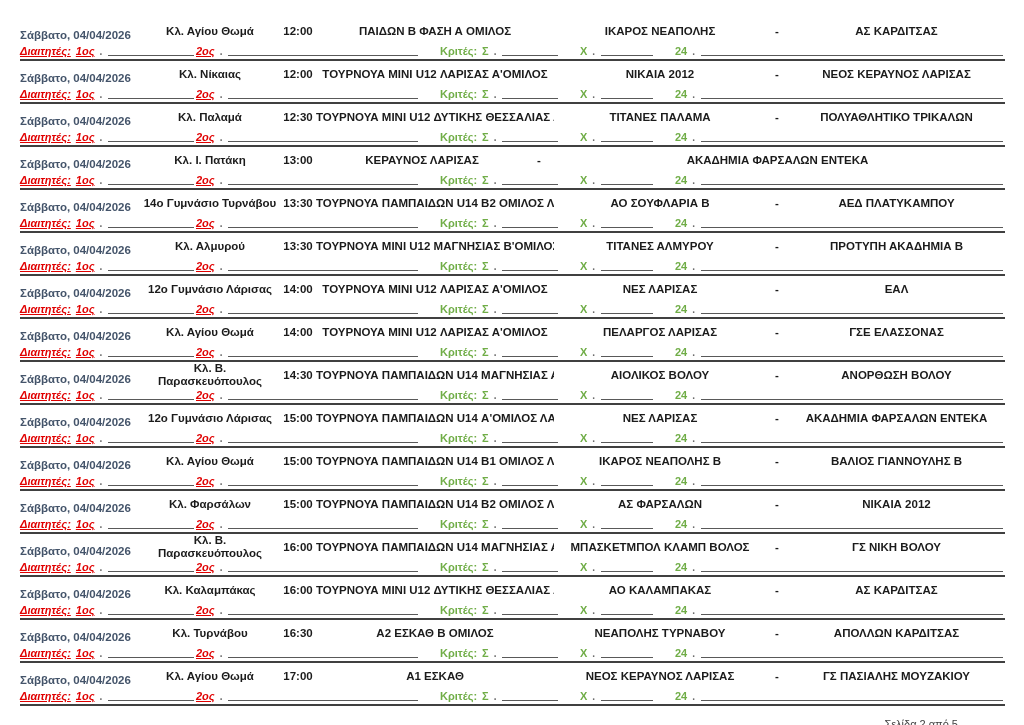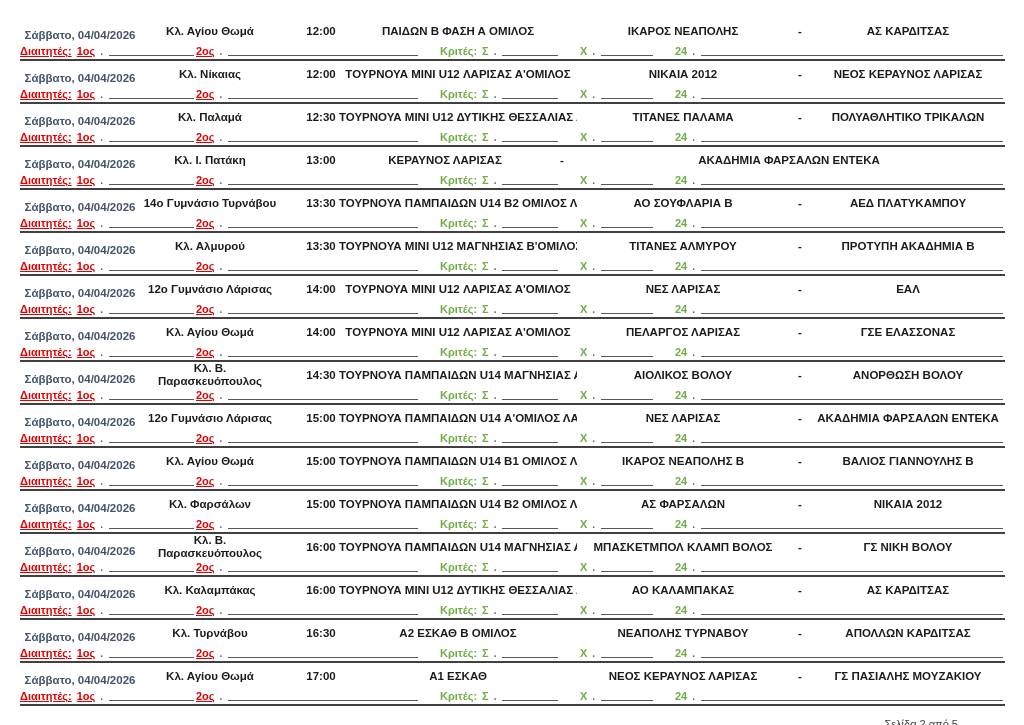--- a/index.html
+++ b/index.html
@@ -6,32 +6,32 @@
   body {
     width:1024px; height:725px; background:#ffffff; overflow:hidden;
     font-family:"Liberation Sans", sans-serif; font-weight:bold; color:#1b1b1b;
   }
   .page { padding:18px 19px 0 20px; box-sizing:border-box; }
 
   .game { border-bottom:2px solid #404040; }
 
   .row-a { display:flex; align-items:center; min-height:26px; }
   .cell { font-size:11.5px; line-height:13px; text-align:center; overflow:hidden; white-space:nowrap; }
-  .c-date  { width:120px; text-align:center; color:#44546a;margin-top:8px; }
+  .c-date  { width:120px; text-align:left; color:#44546a;margin-top:8px; }
   .c-venue { width:140px; white-space:pre-line; }
-  .c-time  { width:36px;margin-left:23px; }
+  .c-time  { width:36px; }
   .c-tour  { width:238px; }
   .c-home  { width:212px; }
   .c-dash  { width:22px; }
   .c-away  { flex:1; }
 
   .row-b { display:flex; align-items:flex-end; height:13px; padding-bottom:2px; font-size:11px; line-height:11px; }
   .seg { display:flex; align-items:flex-end; }
   .seg1 { width:176px; } .seg2 { width:224px;align-items:flex-end; } .seg3 { width:140px; } .seg4 { width:95px; } .seg5 { flex:1; }
-  .red   { color:#e00000; }
+  .red   { color:#e00000;font-style:italic; }
   .green { color:#70ad47;margin-left:20px; }
   .u { text-decoration:underline; }
   .gap { display:inline-block; width:5px; }
   .dot { color:#6b6b6b; margin-left:5px; font-size:10px; }
   .sig { flex:1; border-bottom:1px solid #595959; height:1px; margin:0 2px 1px 6px; }
 
   .footer { margin-top:12px; text-align:right; padding-right:47px;
             font-size:11px; font-weight:normal; color:#3f3f3f; }
 </style>
 </head>

